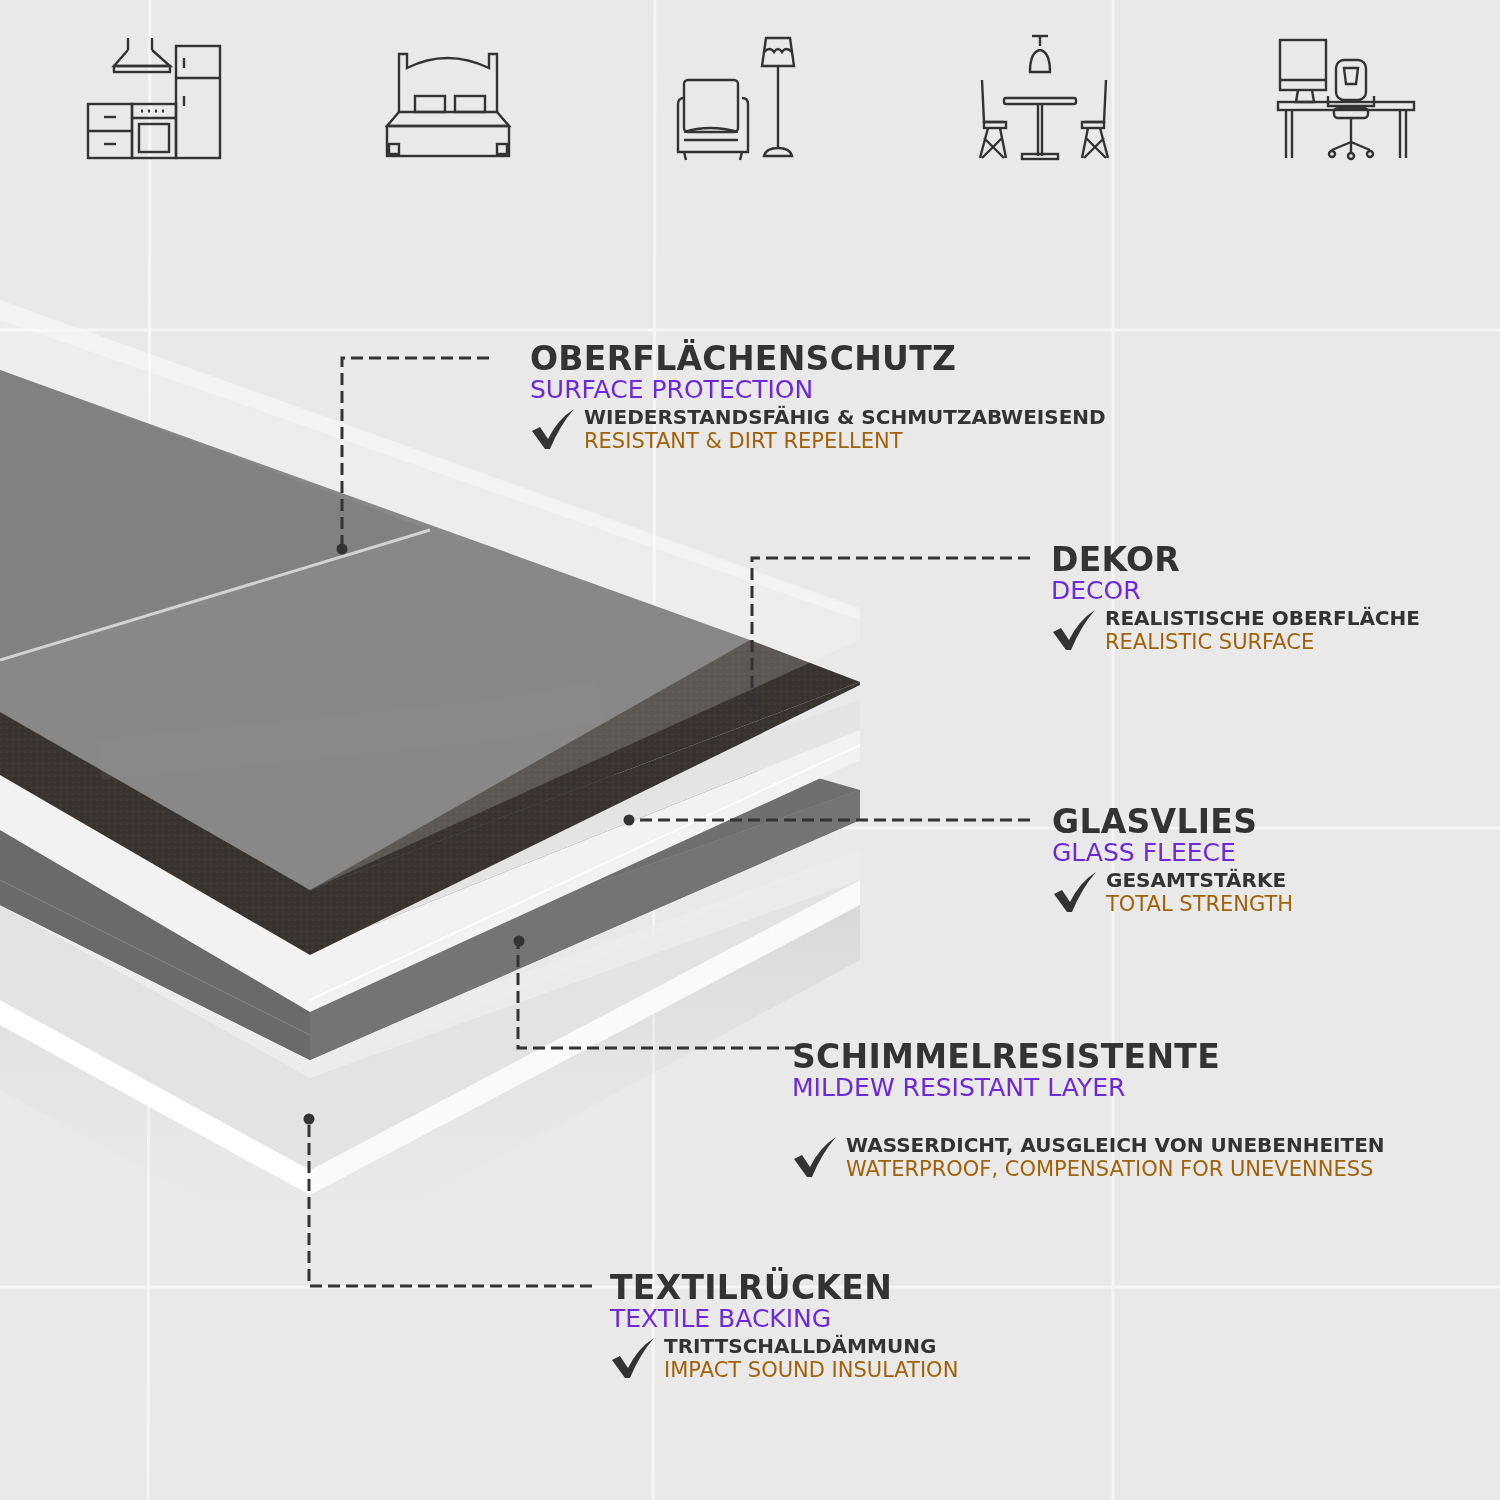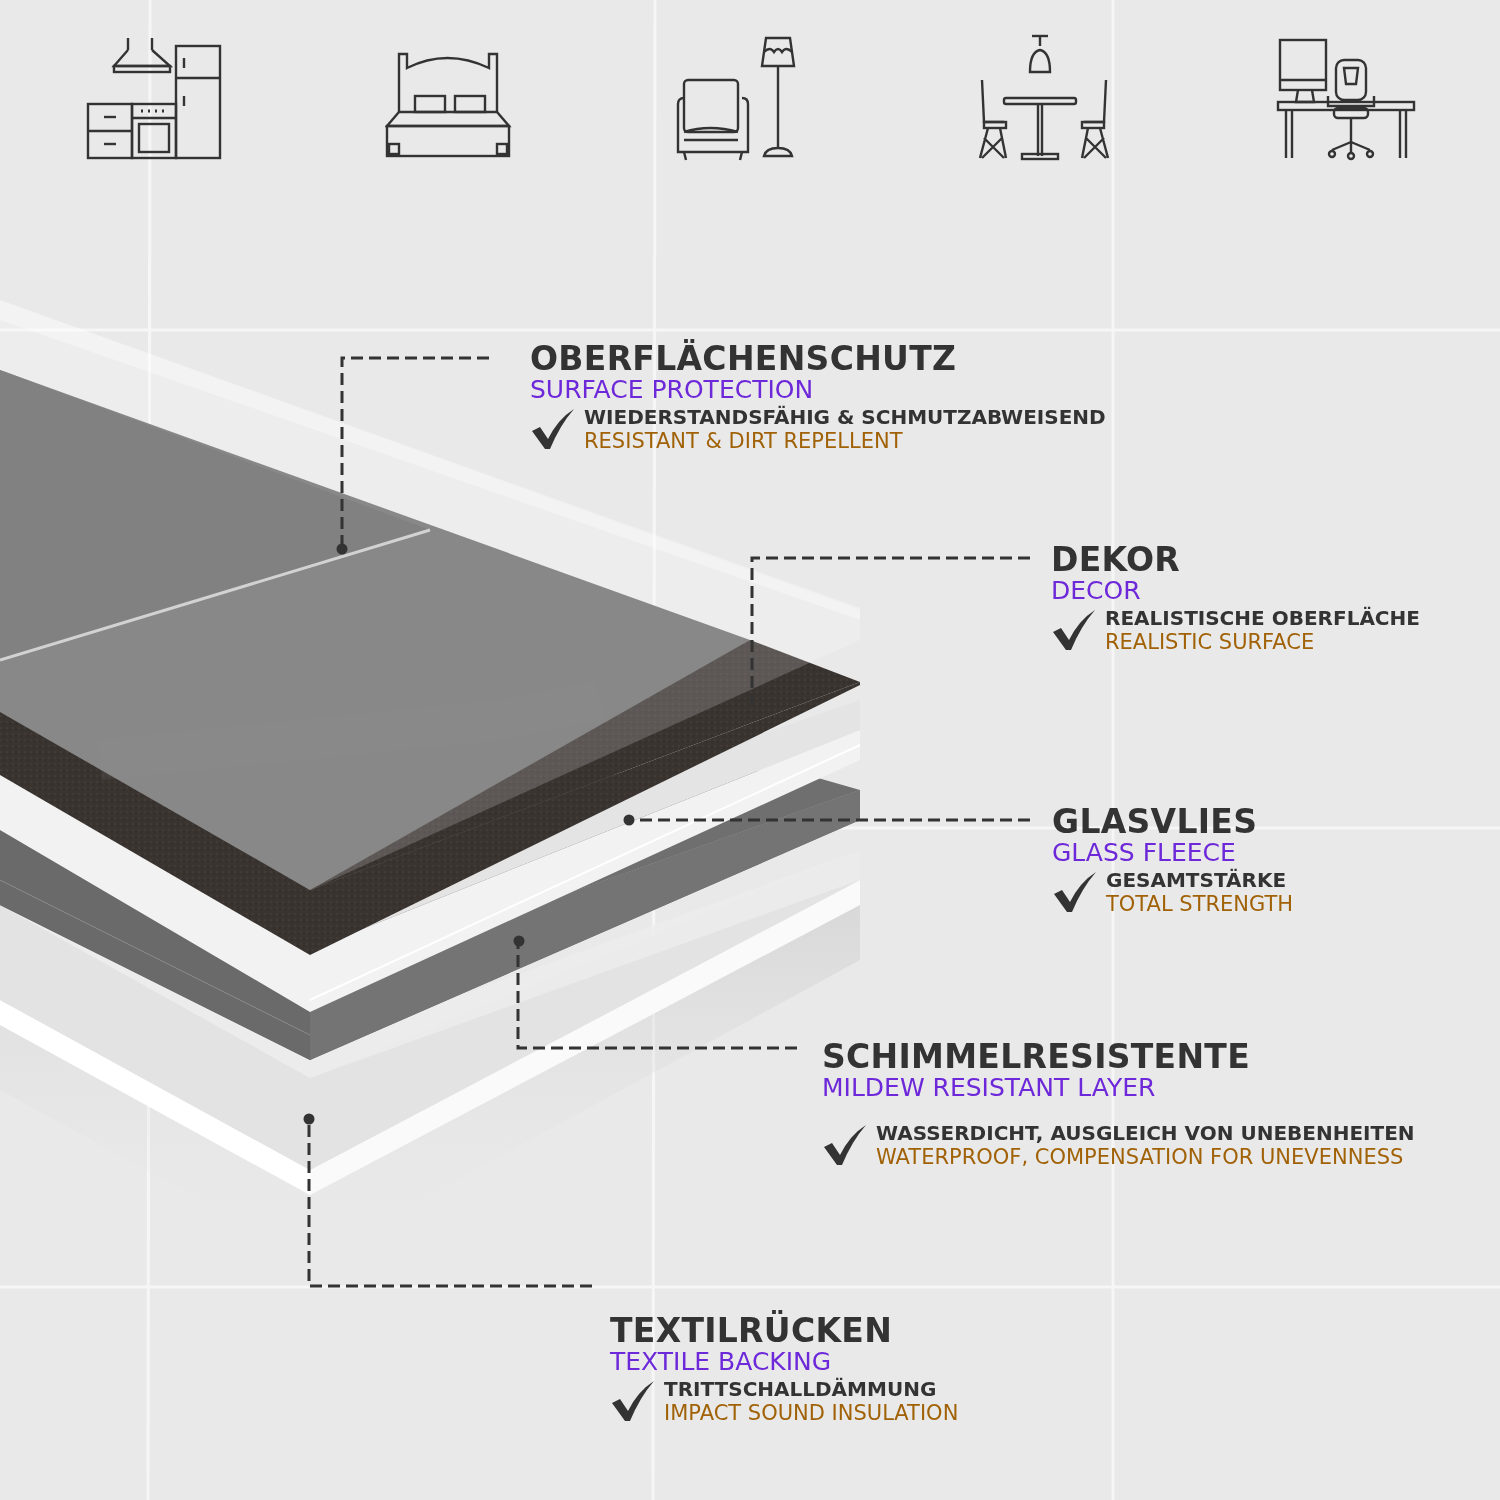--- a/index.html
+++ b/index.html
@@ -223,33 +223,33 @@
   <div class="subtitle">GLASS FLEECE</div>
   <div class="feature">
     <svg class="check" viewBox="0 0 46 44">
         <path d="M2 24 L10 20 L18 32 Q28 12 44 2 Q30 18 20 42 L15 42 Z" fill="#333"></path>
       </svg>
     <div class="f-title">GESAMTSTÄRKE</div>
     <div class="f-sub">TOTAL STRENGTH</div>
   </div>
 </div>
 
-<div class="callout" style="left:822px;top:1040px">
+<div class="callout" style="left:792px;top:1040px">
   <div class="title">SCHIMMELRESISTENTE</div>
   <div class="subtitle">MILDEW RESISTANT LAYER</div>
-  <div class="feature" style="margin-top:18px">
+  <div class="feature" style="margin-top:30px">
     <svg class="check" viewBox="0 0 46 44">
         <path d="M2 24 L10 20 L18 32 Q28 12 44 2 Q30 18 20 42 L15 42 Z" fill="#333"></path>
       </svg>
     <div class="f-title">WASSERDICHT, AUSGLEICH VON UNEBENHEITEN</div>
     <div class="f-sub">WATERPROOF, COMPENSATION FOR UNEVENNESS</div>
   </div>
 </div>
 
-<div class="callout" style="left:610px;top:1314px">
+<div class="callout" style="left:610px;top:1271px">
   <div class="title">TEXTILRÜCKEN</div>
   <div class="subtitle">TEXTILE BACKING</div>
   <div class="feature">
     <svg class="check" viewBox="0 0 46 44">
         <path d="M2 24 L10 20 L18 32 Q28 12 44 2 Q30 18 20 42 L15 42 Z" fill="#333"></path>
       </svg>
     <div class="f-title">TRITTSCHALLDÄMMUNG</div>
     <div class="f-sub">IMPACT SOUND INSULATION</div>
   </div>
 </div>

